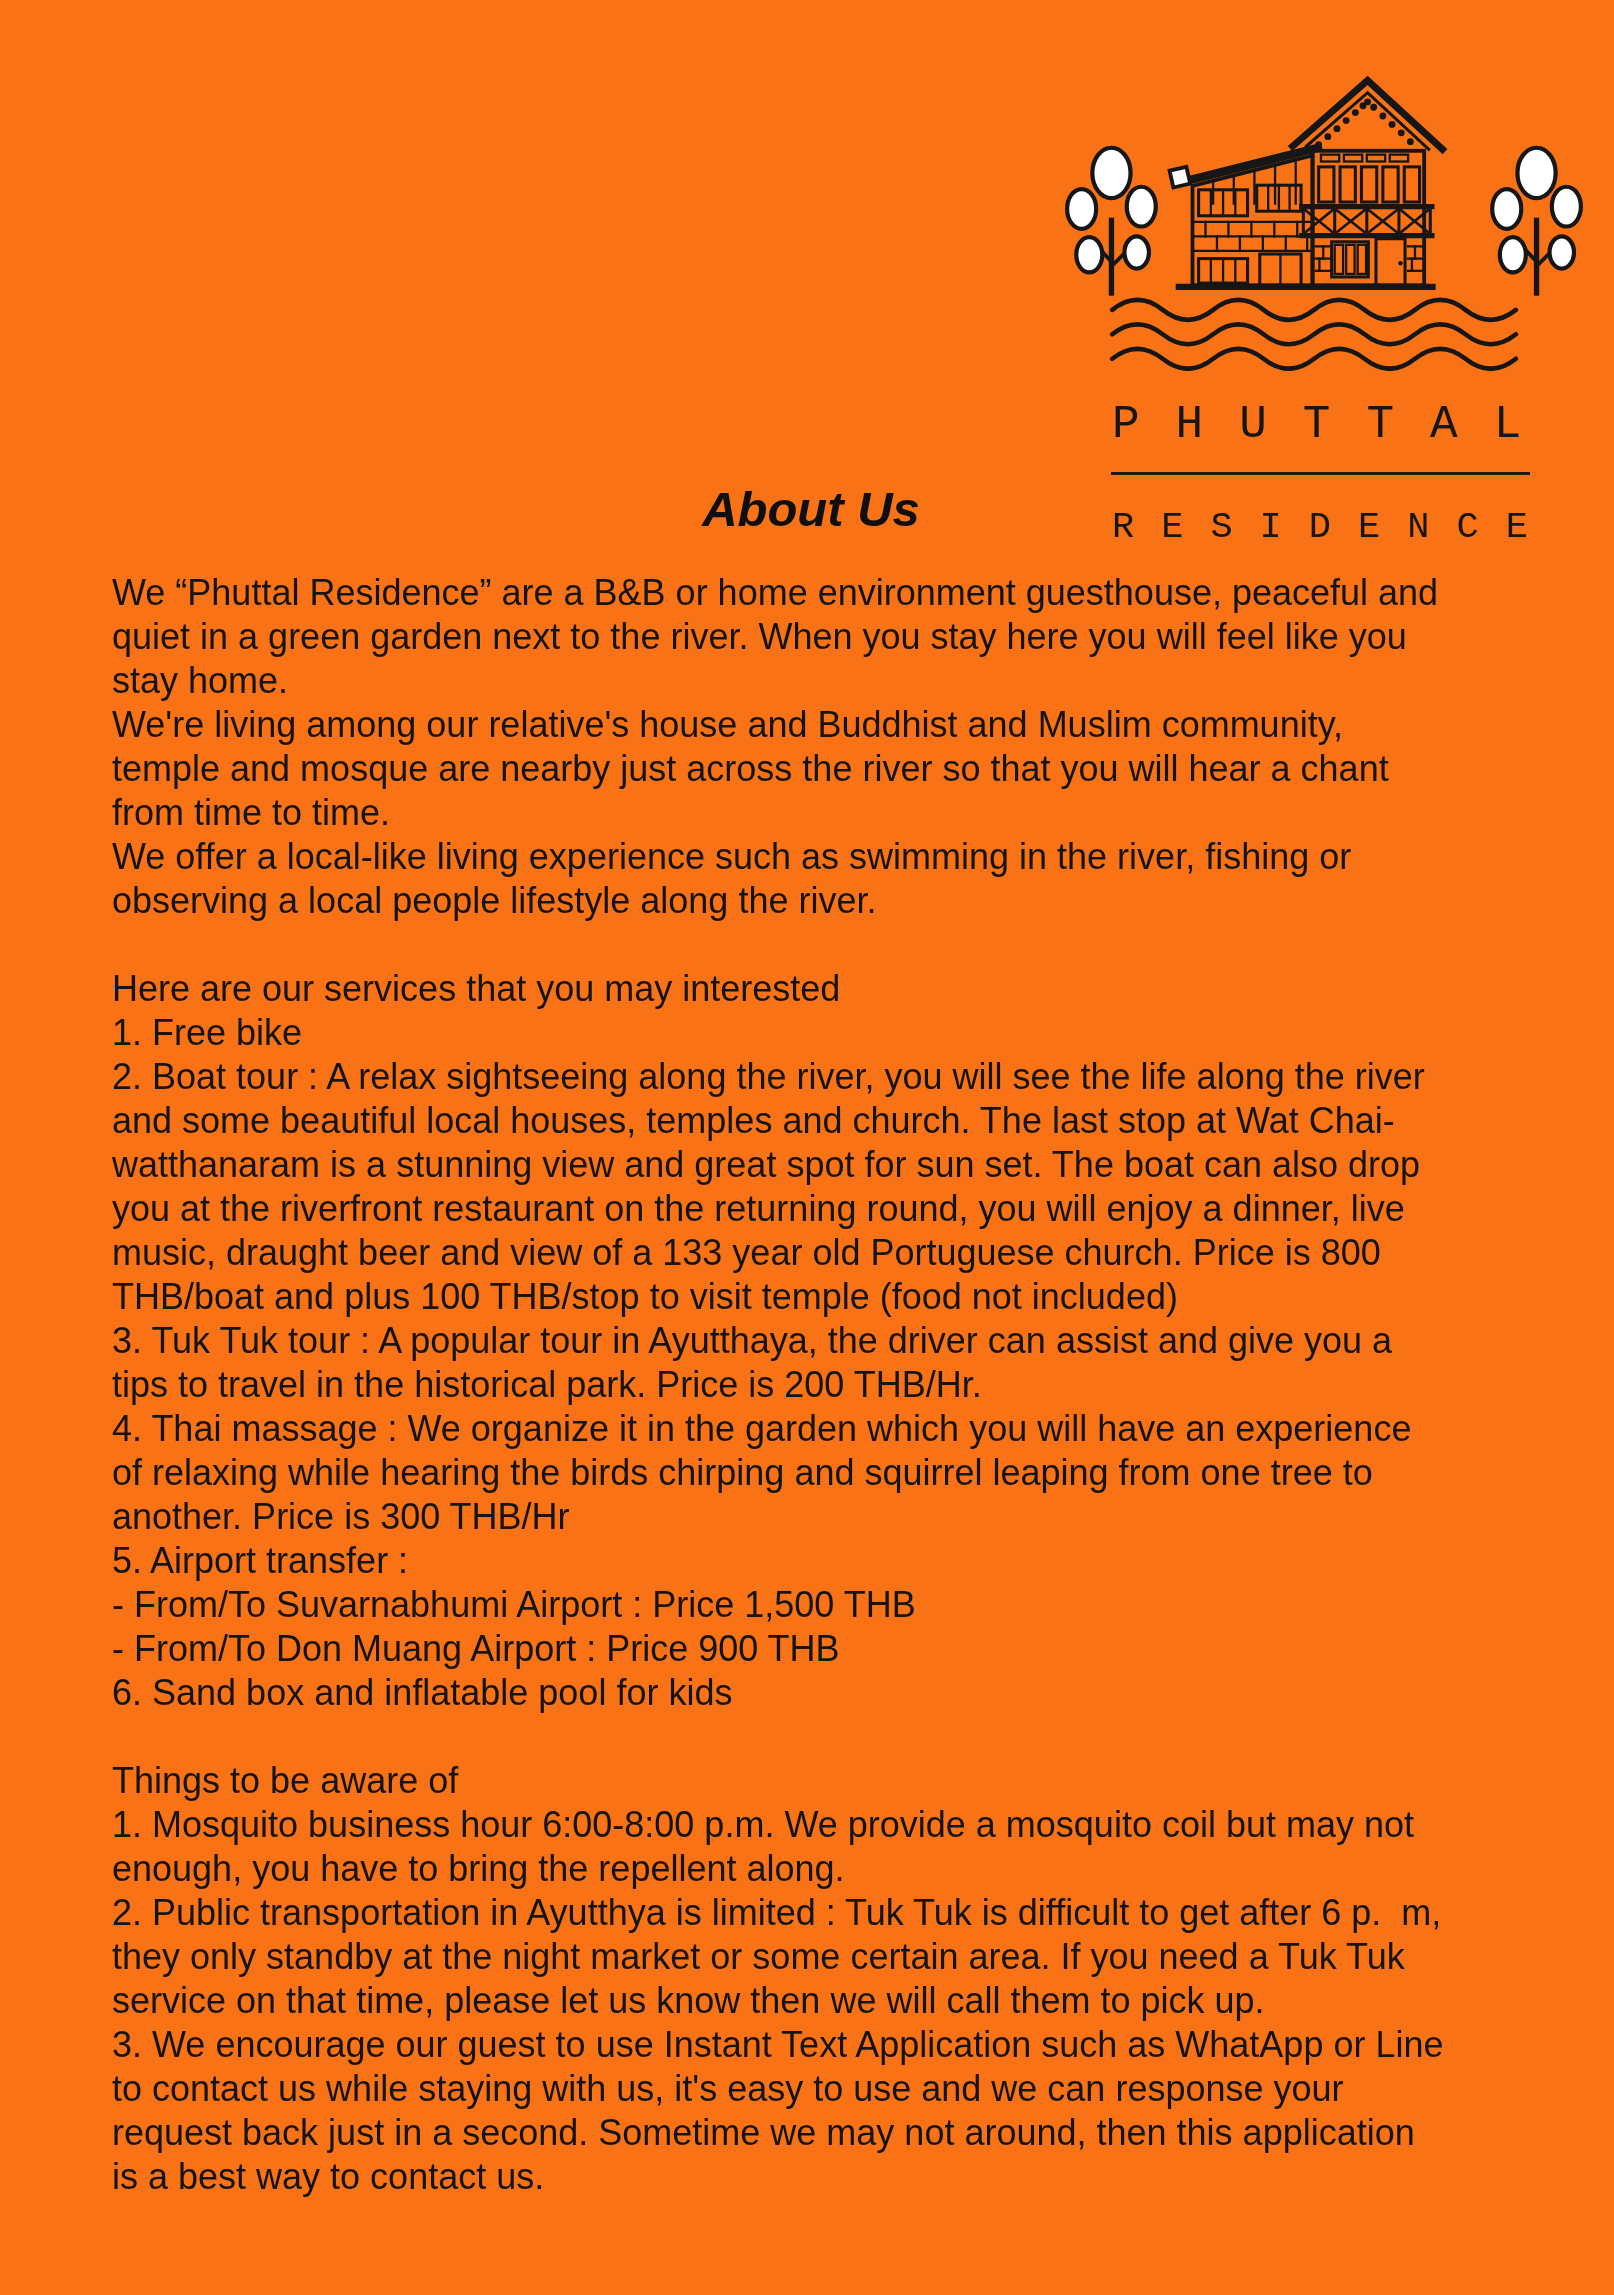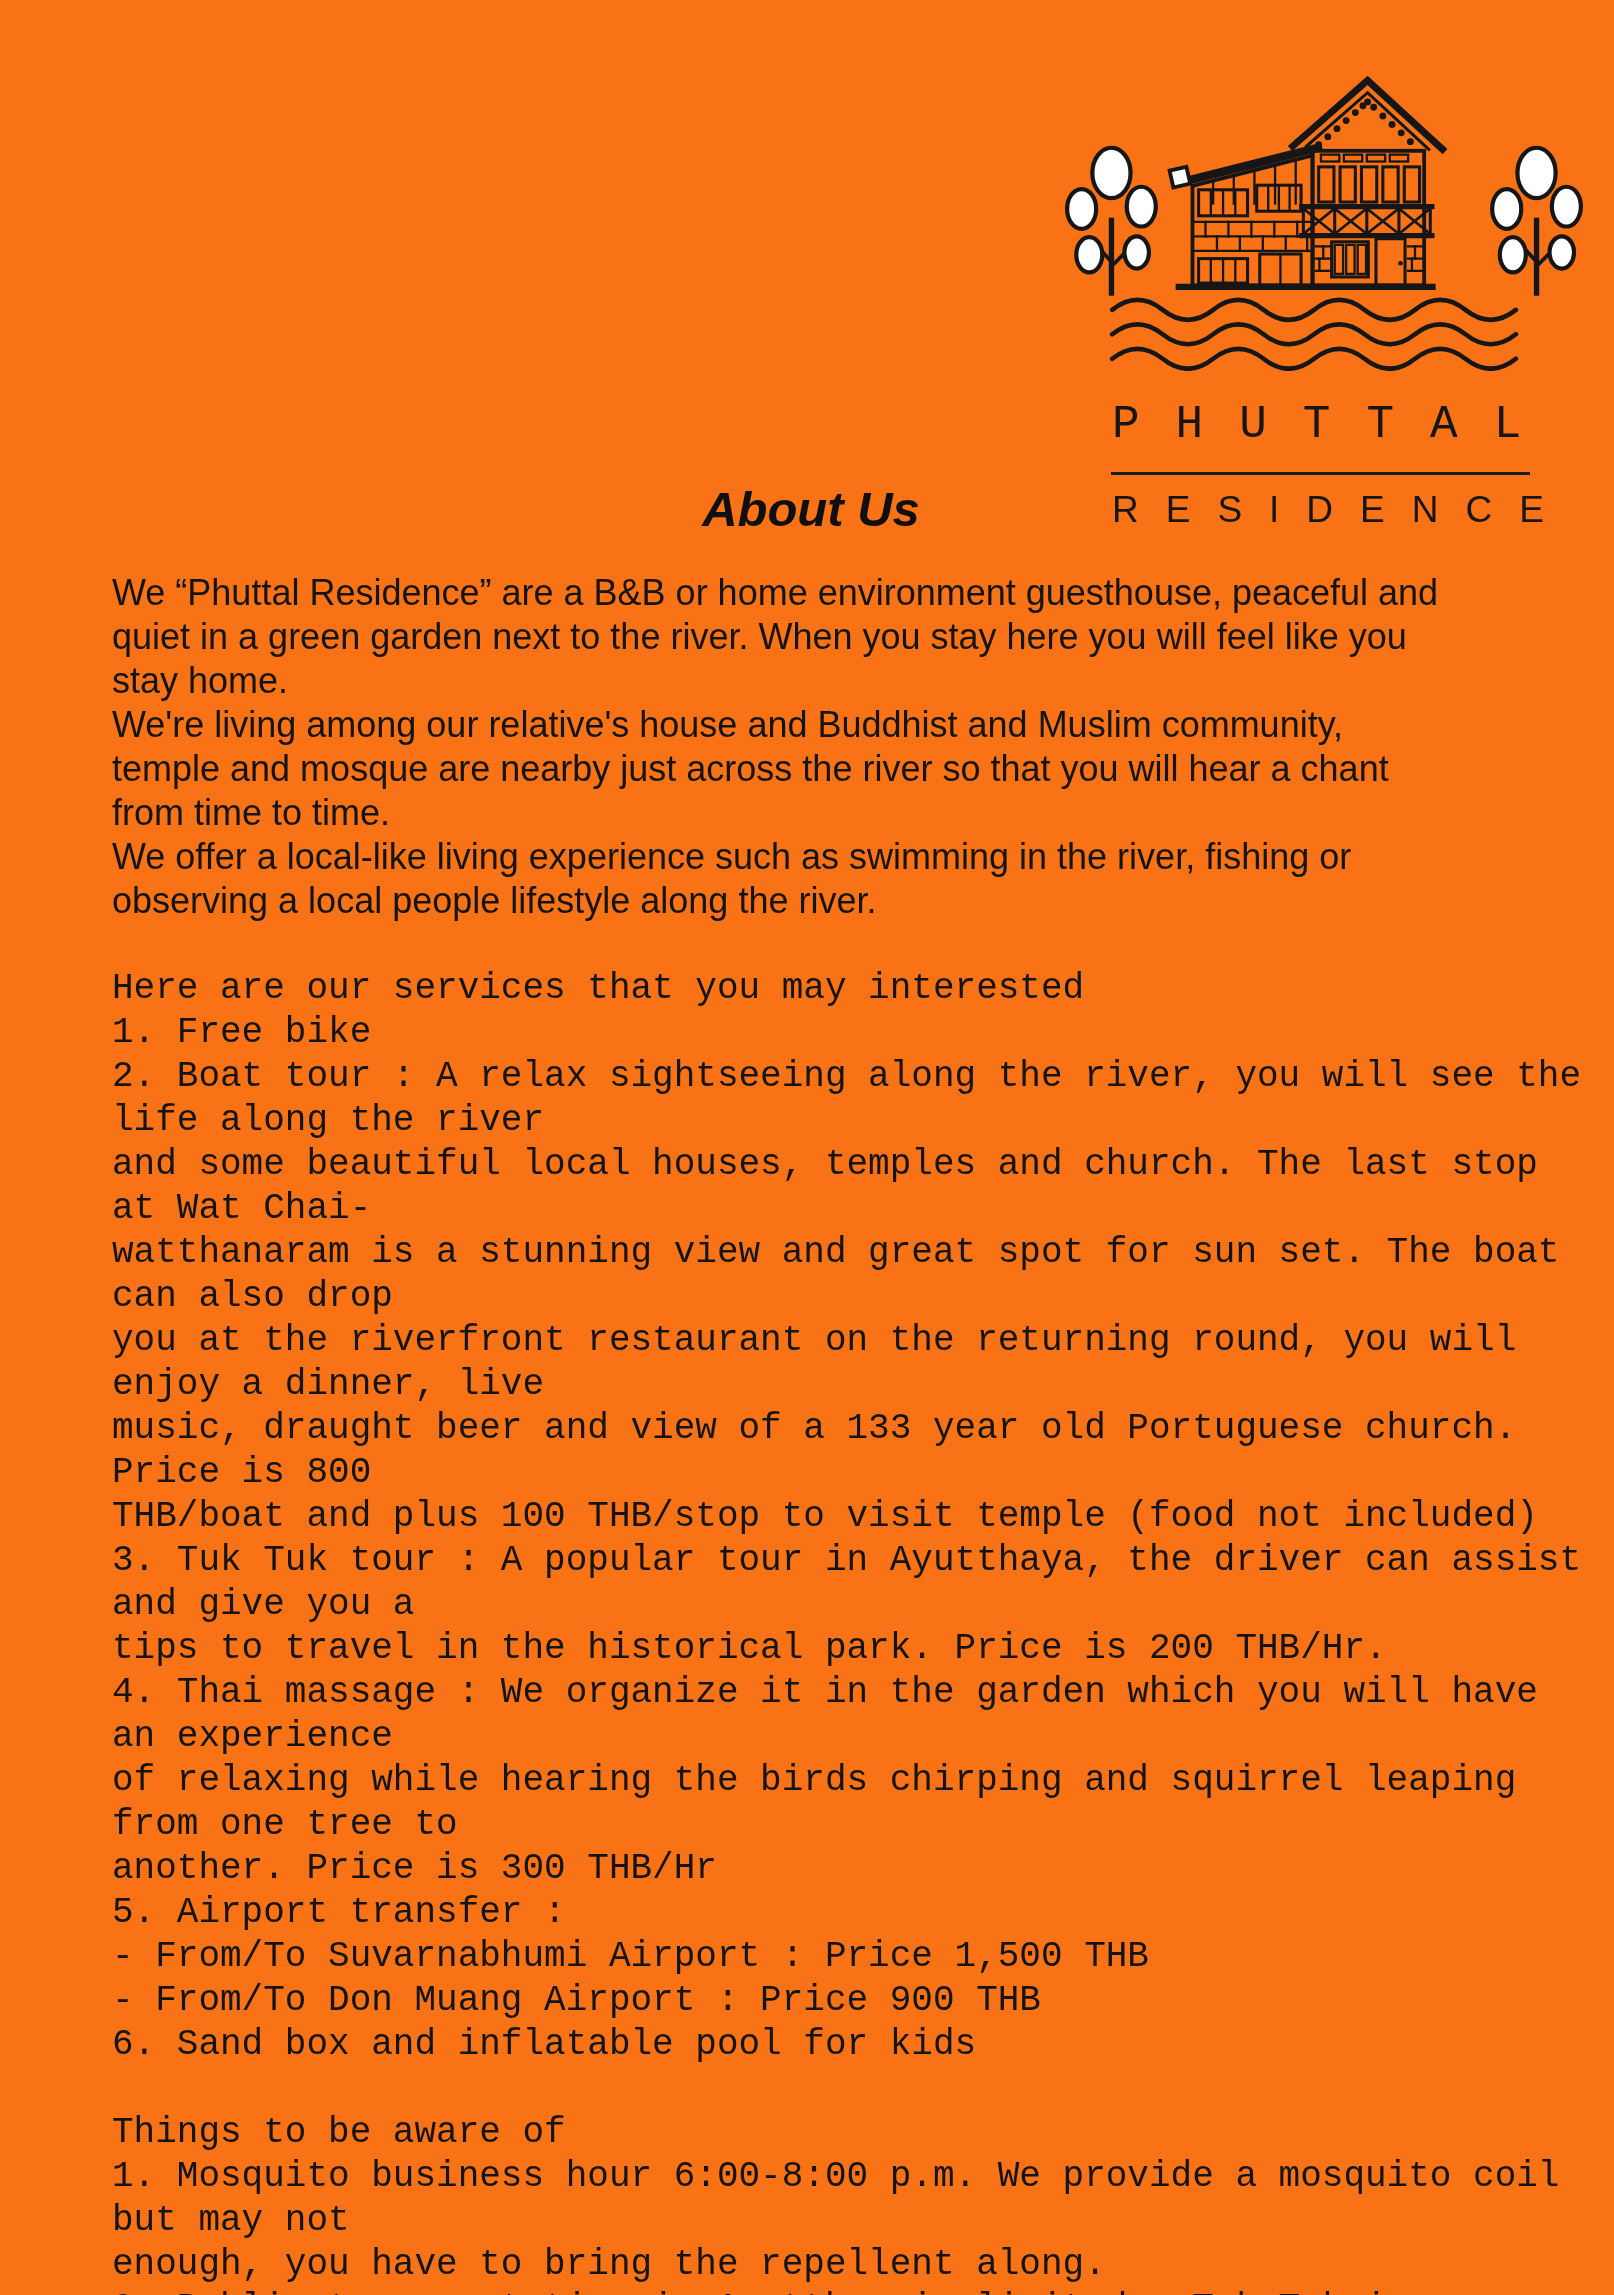--- a/index.html
+++ b/index.html
@@ -25,22 +25,22 @@
     letter-spacing:36px;
     white-space:nowrap;
     color:#161616;
   }
   .logo-divider{
     width:419px;height:3.1px;
     background:#1a1a1a;
     margin:24px 0 0 47px;
   }
   .logo-type{
-    margin:16px 0 0 48px;
-    font-family:Liberation Sans, sans-serif;
+    margin:34px 0 0 48px;
+    font-family:Liberation Mono, monospace;
     font-size:37px;line-height:37px;
     letter-spacing:27px;
     white-space:nowrap;
     color:#161616;
   }
   
   .doc-title{
     position:absolute;
     left:0;top:482px;width:1596px;
     margin:0;
@@ -56,21 +56,20 @@
     left:112px;top:571px;width:1488px;
     font-size:36px;line-height:44px;
     color:#141414;
   }
   .doc-body p{
     margin:0;
     white-space:pre-wrap;
   }
   .doc-body p + p{
     margin-top:44px; 
-    font-family:Liberation Mono, monospace;
   }
 </style>
 </head>
 <body>
 
 <div class="page">
 
   <div class="logo">
     <svg width="520" height="302" viewBox="0 0 680 395" fill="none" stroke="#161616" stroke-linecap="square">
 

